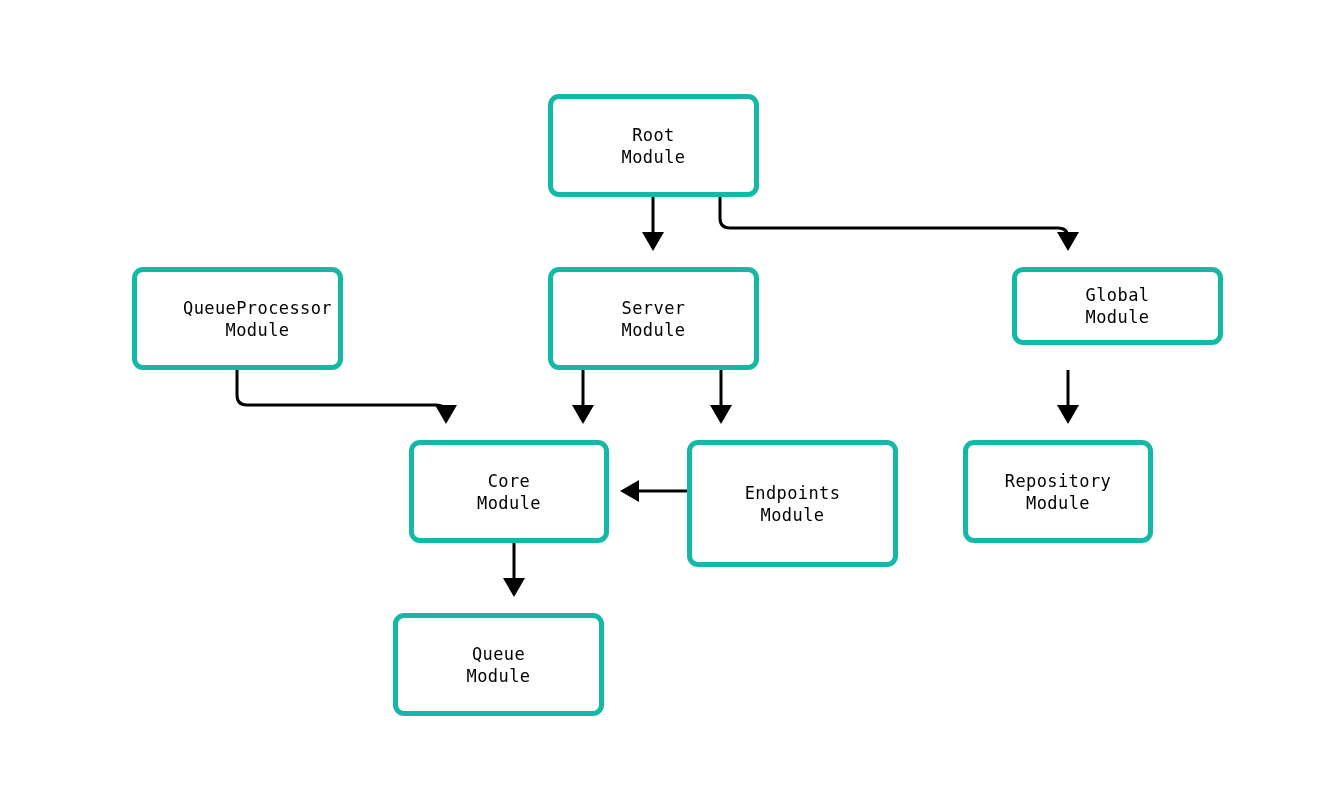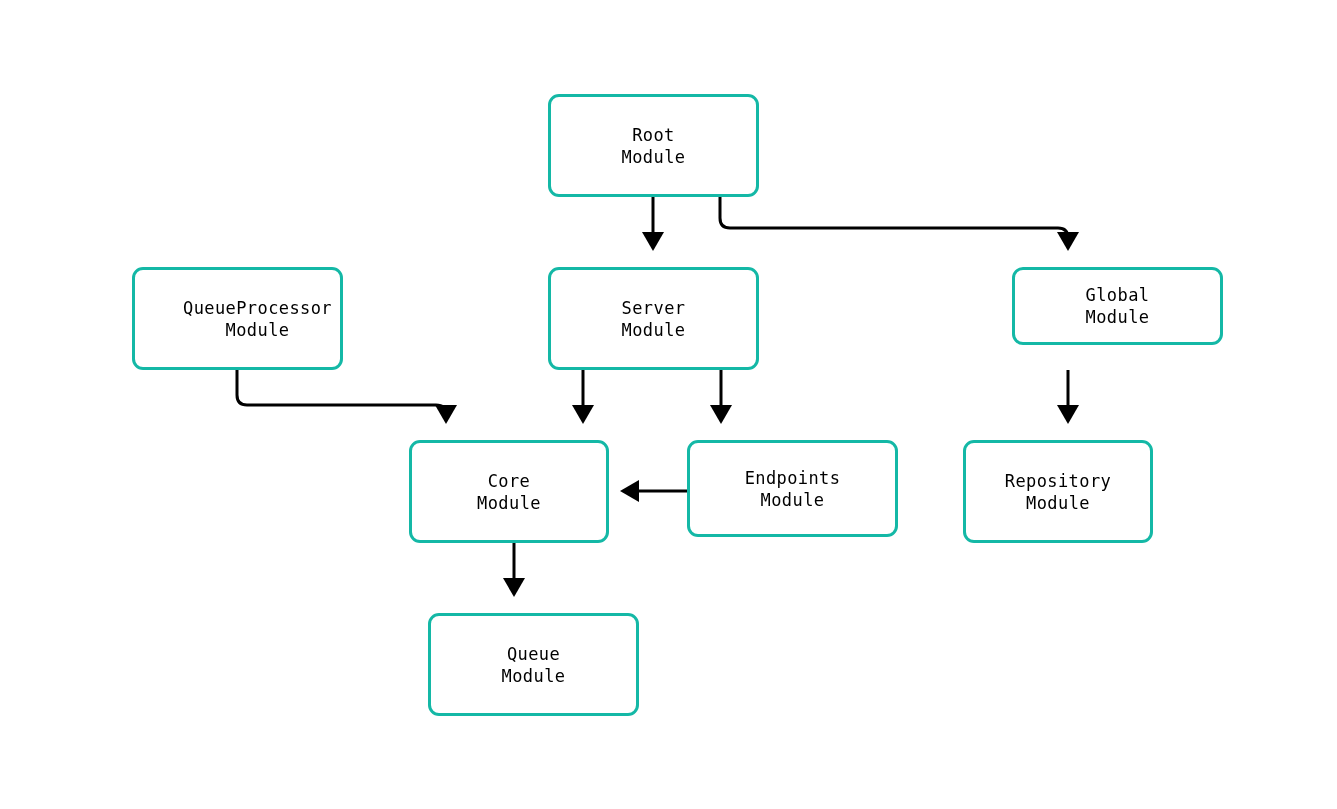--- a/index.html
+++ b/index.html
@@ -17,21 +17,21 @@
   #edges {
     position: absolute;
     left: 0;
     top: 0;
     width: 1337px;
     height: 809px;
   }
   .node {
     position: absolute;
     box-sizing: border-box;
-    border: 3px solid #14b8a6;
+    border: 5px solid #14b8a6;
     border-radius: 11px;
     background: #ffffff;
     display: flex;
     flex-direction: column;
     align-items: center;
     justify-content: center;
     z-index: 2;
   }
   .node-line {
     font-family: "DejaVu Sans Mono", "Liberation Mono", monospace;
@@ -77,25 +77,25 @@
       <div class="node-line">Module</div>
     </div>
     <div class="node" style="left: 990px; top: 267px; width: 211px; height: 78px; margin-left: 22px;">
       <div class="node-line">Global</div>
       <div class="node-line">Module</div>
     </div>
     <div class="node" style="left: 409px; top: 440px; width: 200px; height: 103px;">
       <div class="node-line">Core</div>
       <div class="node-line">Module</div>
     </div>
-    <div class="node" style="left: 687px; top: 440px; width: 211px; height: 97px;">
+    <div class="node" style="left: 687px; top: 440px; width: 211px; height: 127px;">
       <div class="node-line">Endpoints</div>
       <div class="node-line">Module</div>
     </div>
     <div class="node" style="left: 963px; top: 440px; width: 190px; height: 103px;">
       <div class="node-line">Repository</div>
       <div class="node-line">Module</div>
     </div>
-    <div class="node" style="left: 428px; top: 613px; width: 211px; height: 103px;">
+    <div class="node" style="left: 393px; top: 613px; width: 211px; height: 103px;">
       <div class="node-line">Queue</div>
       <div class="node-line">Module</div>
     </div>
   </div>
 
 </body></html>

